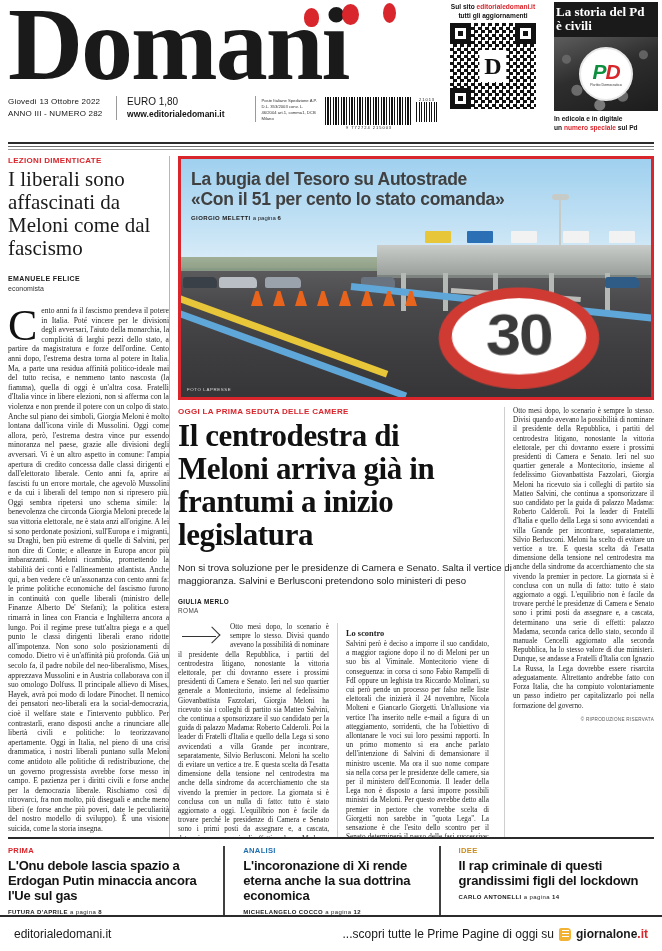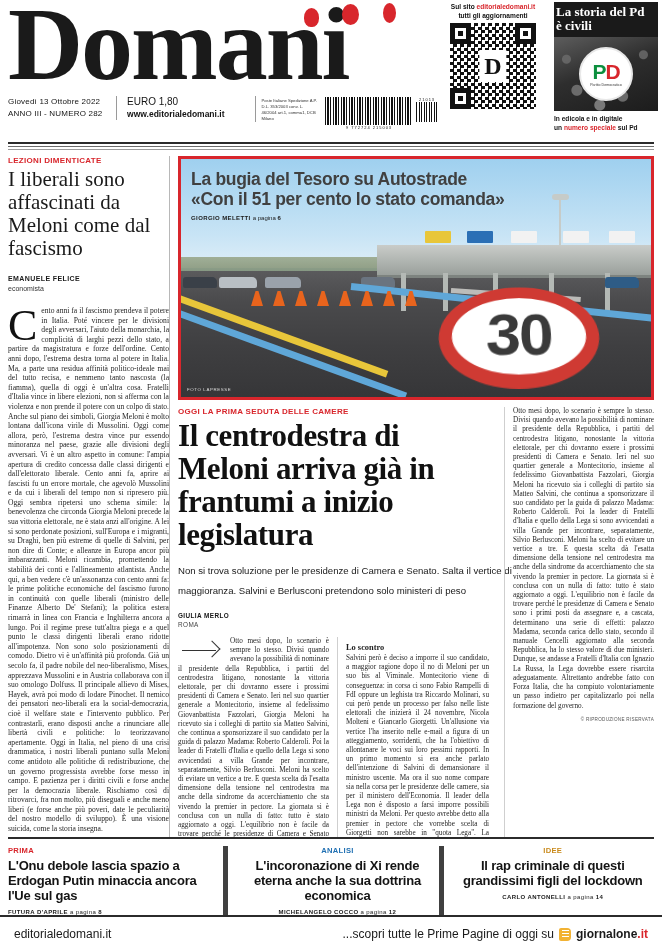--- a/index.html
+++ b/index.html
@@ -207,20 +207,21 @@
     align-items: center;
     justify-content: center;
     flex-direction: column;
   }
   .pd-logo .pdtxt {
     font-family: "Liberation Sans", sans-serif;
     font-weight: 700;
     font-size: 21px;
     line-height: 20px;
     letter-spacing: -1px;
+    font-style: italic;
   }
   .pd-logo .pdtxt .g { color: #0c8f3e; }
   .pd-logo .pdtxt .r { color: #d8262c; }
   .pd-logo .sub {
     font-family: "Liberation Sans", sans-serif;
     font-size: 3.6px;
     color: #333;
     margin-top: 1px;
   }
   .pd-flecks {
@@ -480,21 +481,21 @@
     font-weight: 700;
     font-size: 31px;
     line-height: 33px;
     letter-spacing: -0.4px;
     color: #111;
   }
   .standfirst {
     margin-top: 10px;
     font-family: "Liberation Sans", sans-serif;
     font-size: 9.6px;
-    line-height: 20px;
+    line-height: 13px;
     color: #1a1a1a;
     width: 385px;
   }
   .lead-byline {
     margin-top: 10px;
     font-family: "Liberation Sans", sans-serif;
     font-size: 6.4px;
     font-weight: 700;
     letter-spacing: 0.4px;
     line-height: 9px;
@@ -582,23 +583,22 @@
     display: flex;
     padding: 7px 8px 0 8px;
     box-sizing: border-box;
   }
   .teaser {
     width: 33.33%;
     box-sizing: border-box;
     padding-right: 10px;
   }
   .teaser + .teaser {
-    border-left: 5px solid #404040;
+    border-left: 2px solid #404040;
     padding-left: 18px;
-    text-align: center;
   }
   .teaser .tkicker {
     font-family: "Liberation Sans", sans-serif;
     font-weight: 700;
     font-size: 7.6px;
     letter-spacing: 0.3px;
     margin-bottom: 3px;
   }
   .teaser h3 {
     margin: 0;

